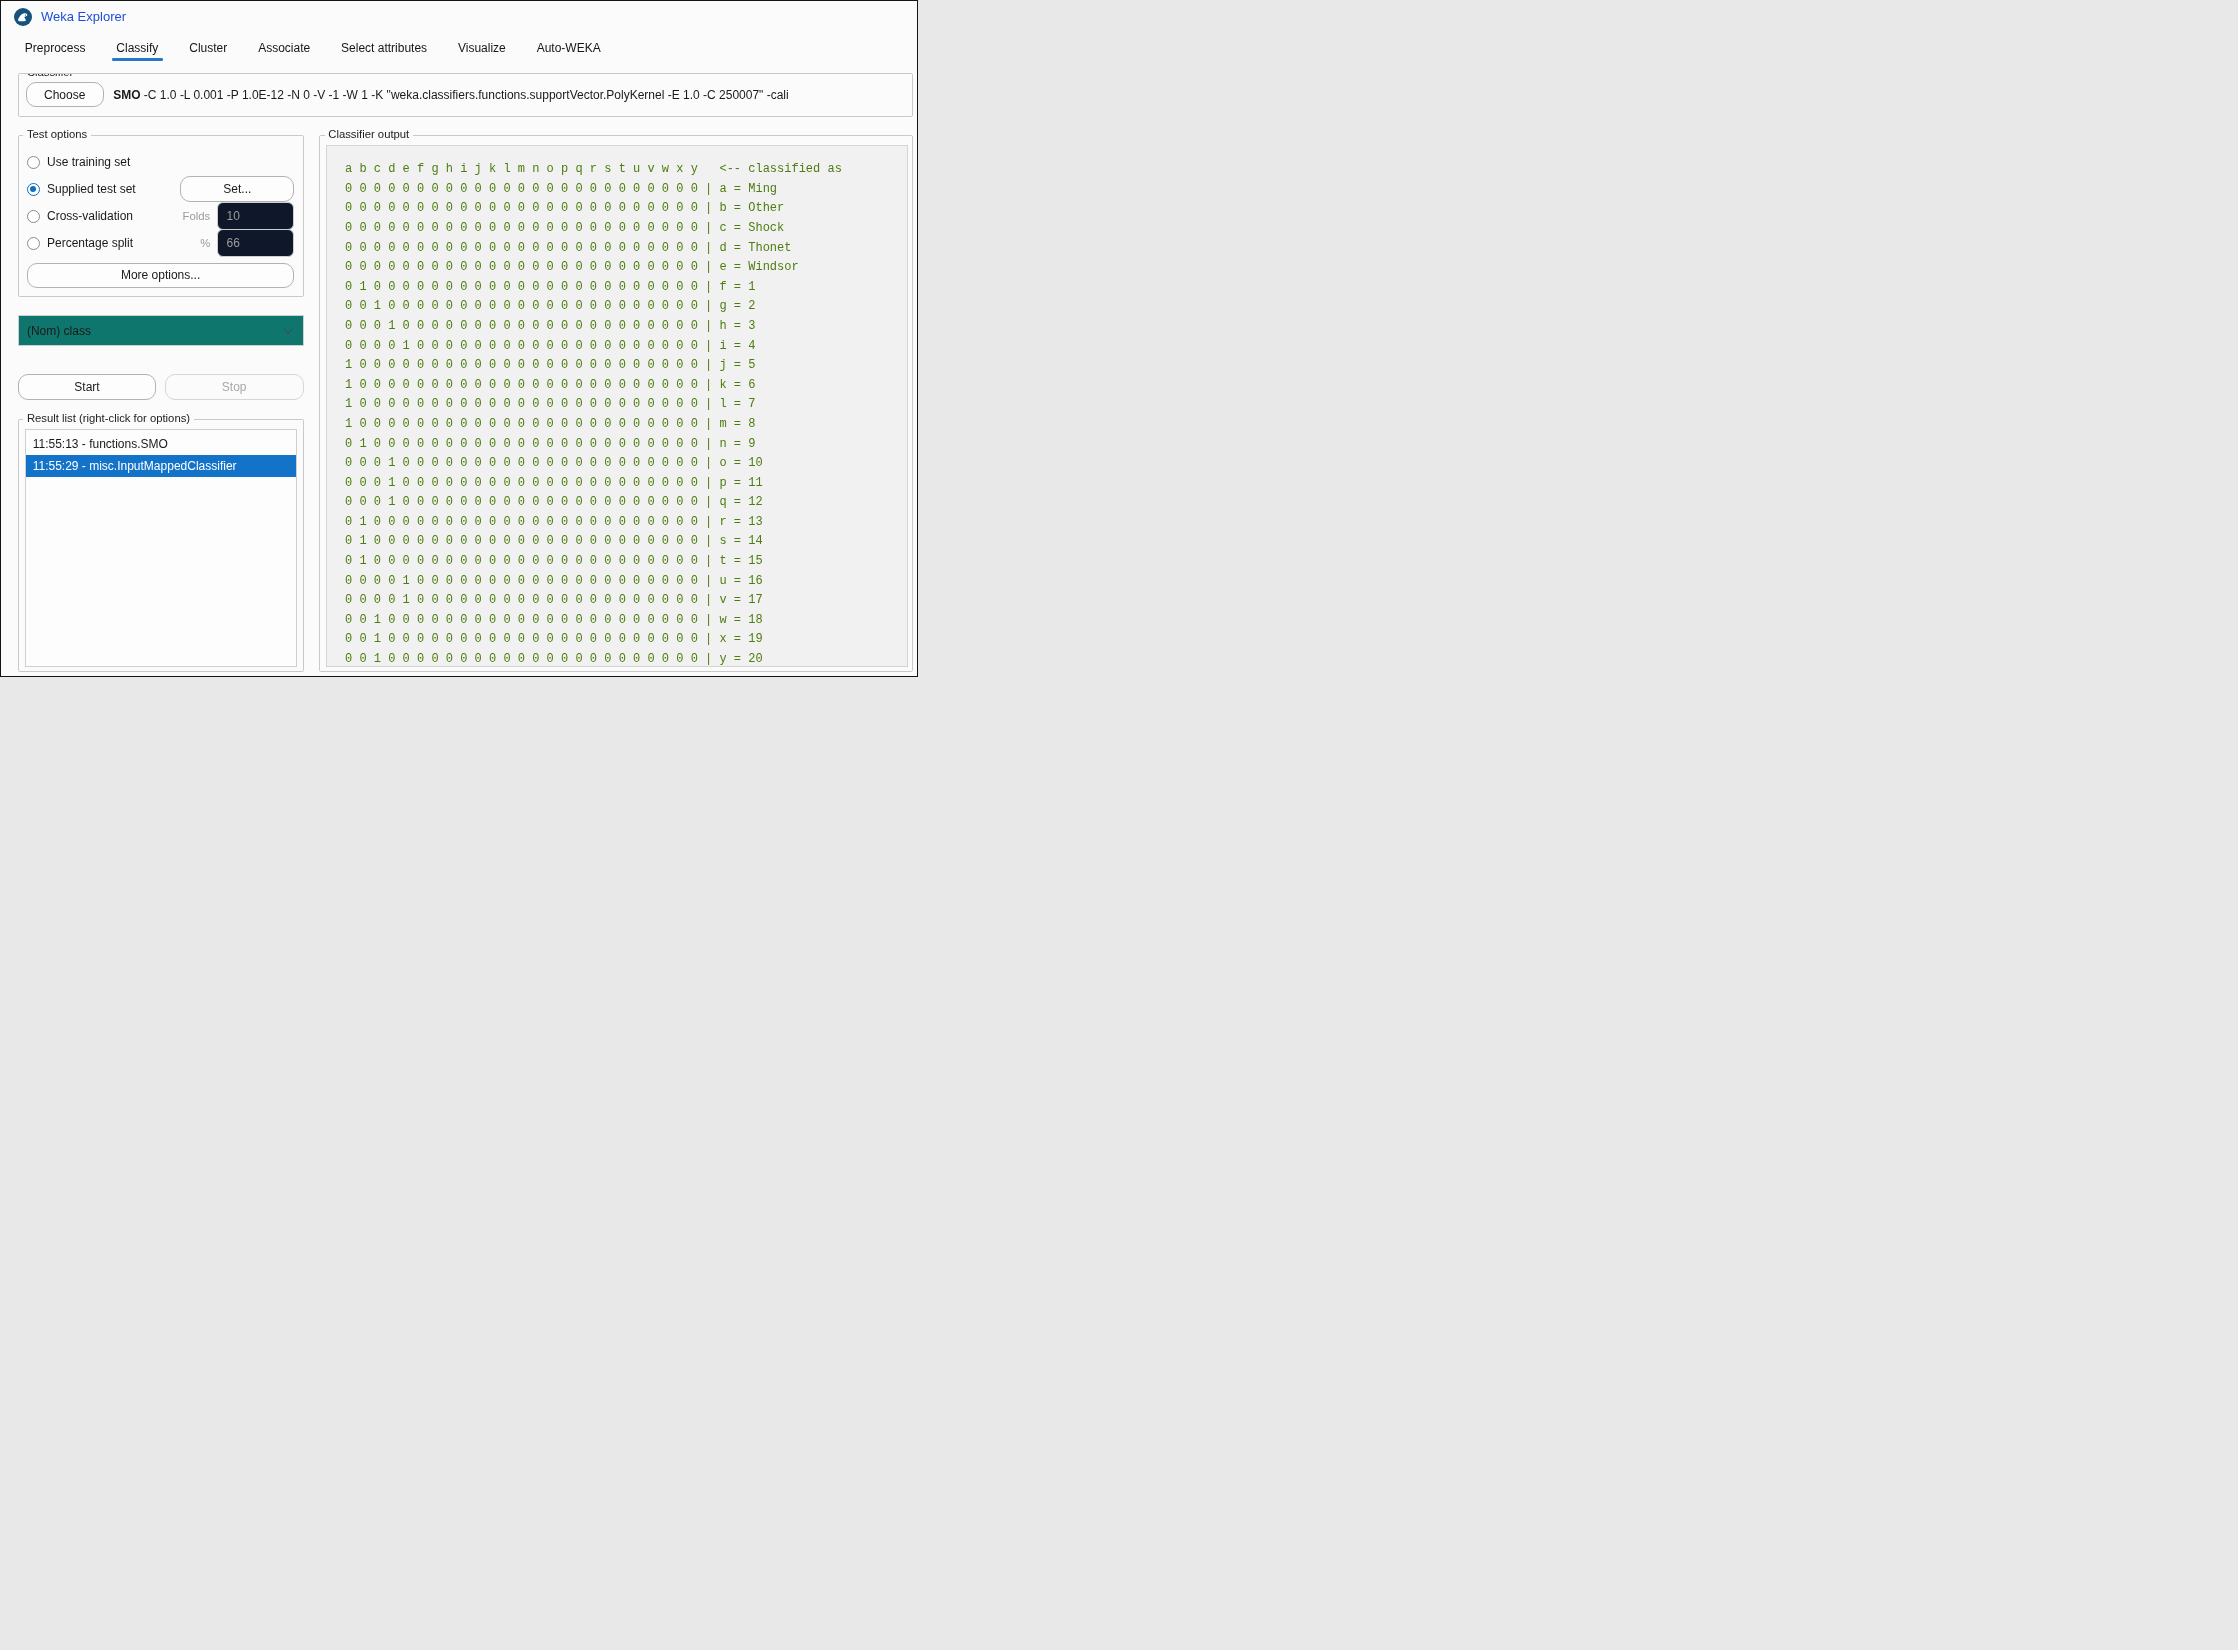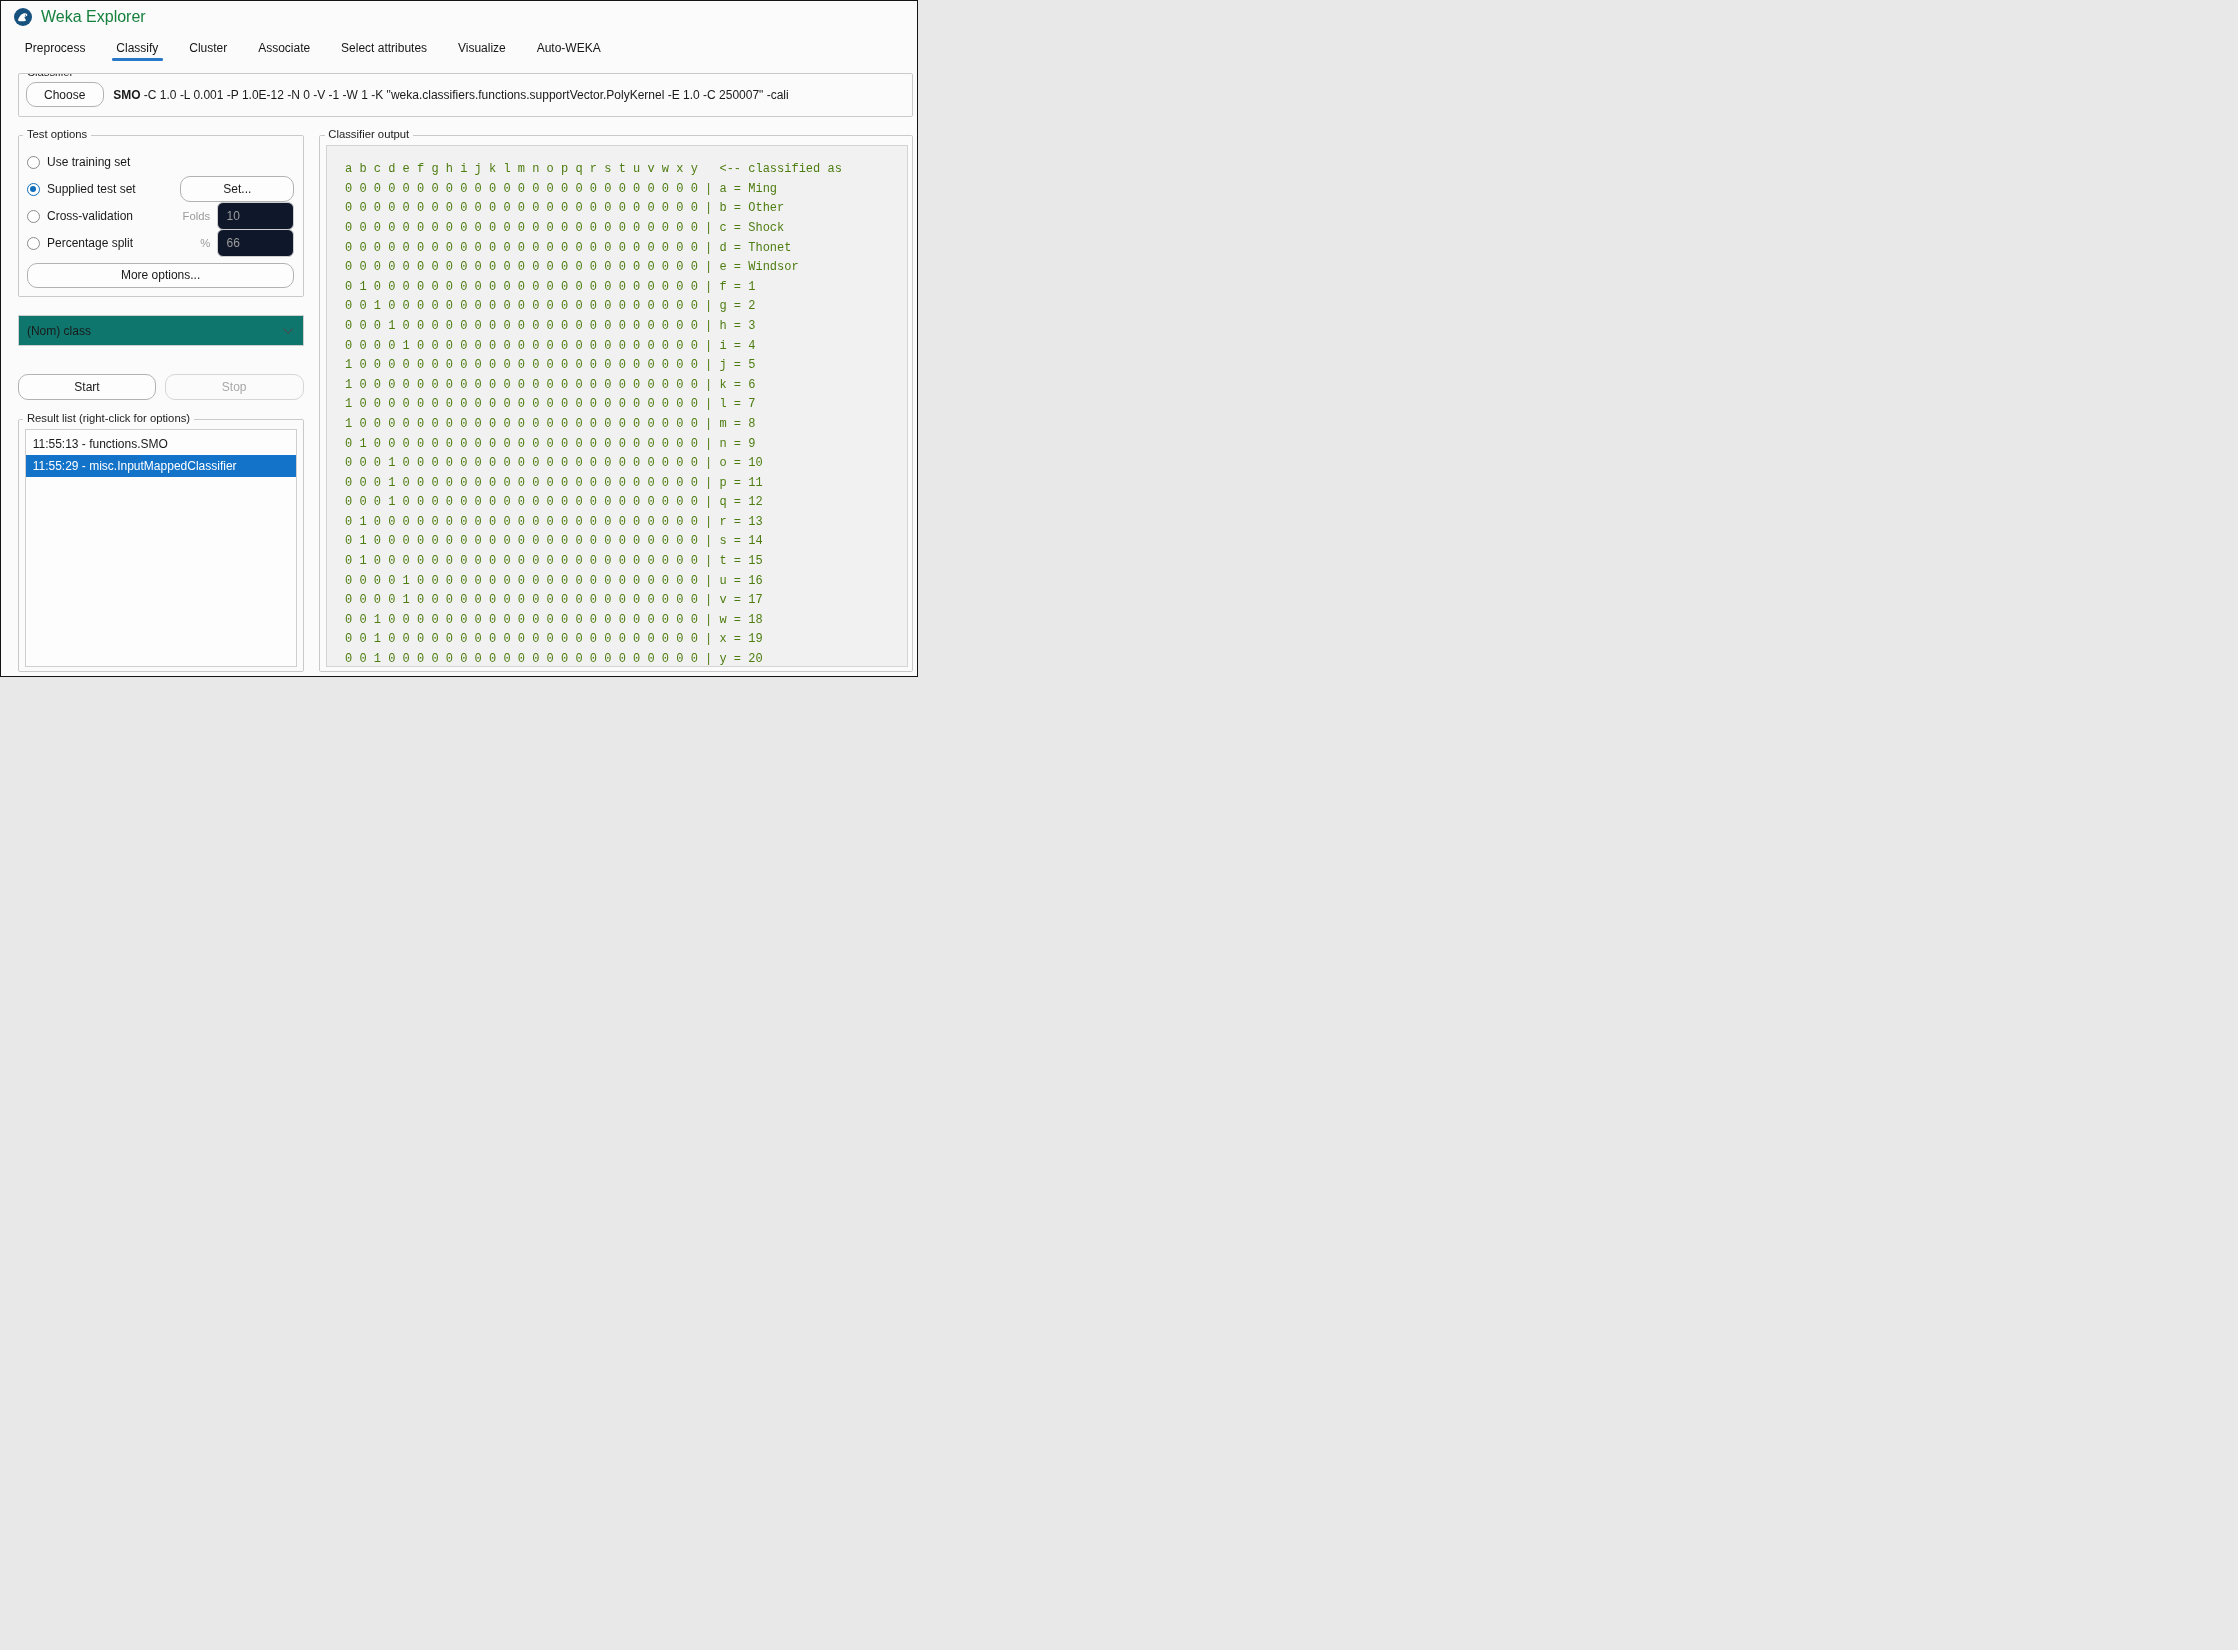--- a/index.html
+++ b/index.html
@@ -16,21 +16,21 @@
   }
 
   
   .titlebar {
     height: 31px; flex: 0 0 31px;
     display: flex; align-items: center;
     padding: 0 13px; gap: 9px;
     background: #fbfbfb;
   }
   .app-icon { width: 18px; height: 18px; flex: 0 0 18px; }
-  .title-text { font-size: 16px; color: #15803d; }
+  .title-text { font-size: 13px; color: #1d4ed8; }
 
   
   .tabbar {
     height: 31px; flex: 0 0 31px;
     display: flex; align-items: stretch;
     padding-left: 22.6px; gap: 28.5px;
   }
   .tab {
     font-size: 12px; color: #161616;
     display: flex; align-items: center;

